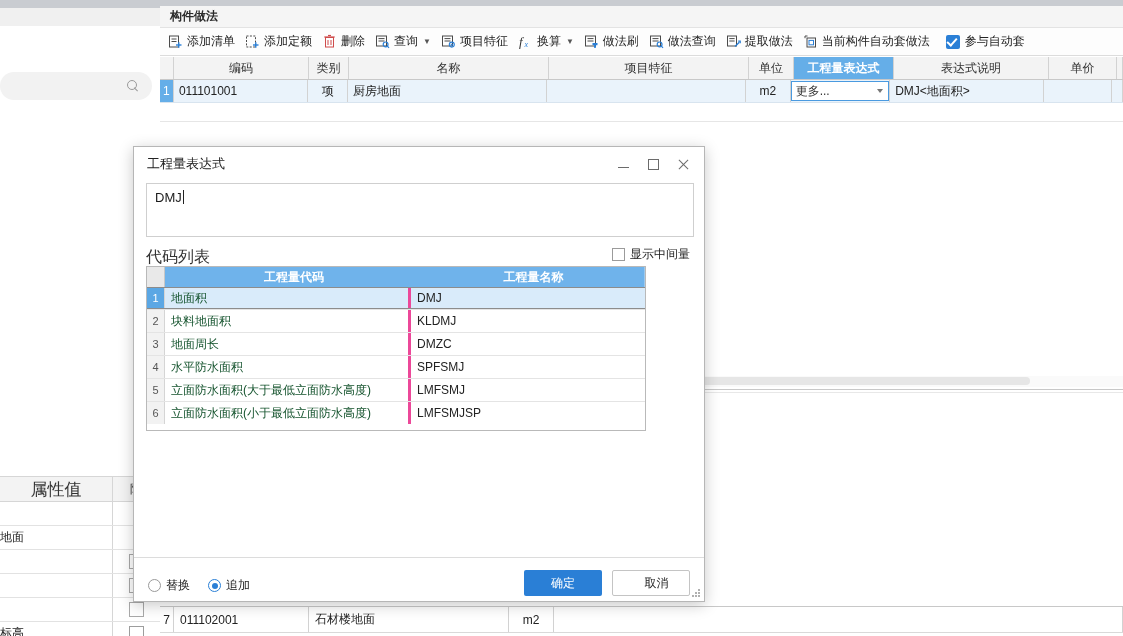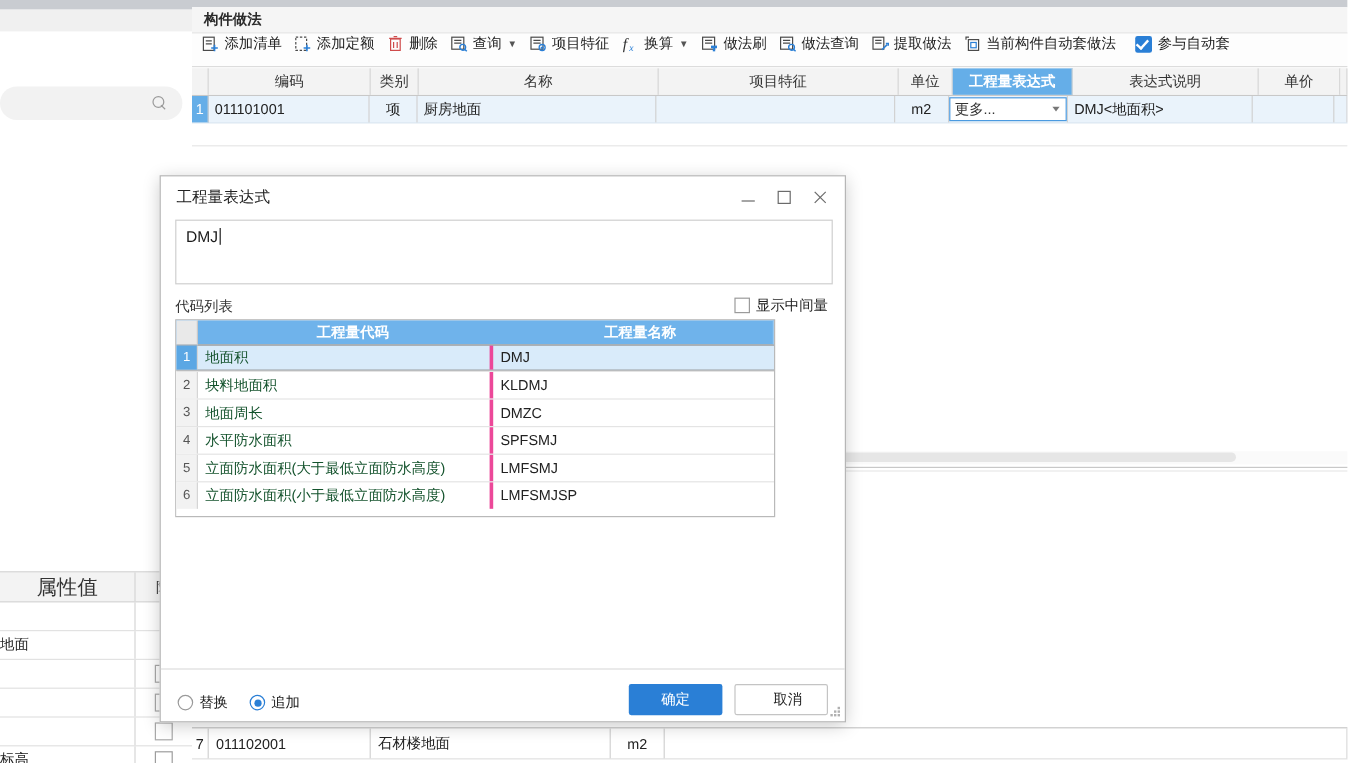--- a/index.html
+++ b/index.html
@@ -66,21 +66,21 @@
   .main-topstrip { position:absolute; left:0; top:0; width:963px; height:6px; background:#c9ccd1; }
   .panel-title {
     position:absolute; left:0; top:6px; width:963px; height:22px;
     background:#f5f5f5; border-bottom:1px solid #e3e3e3;
     display:flex; align-items:center; padding-left:10px; box-sizing:border-box;
     font-size:12px; font-weight:bold; color:#2b2b2b;
   }
   .toolbar {
     position:absolute; left:0; top:28px; width:963px; height:28px;
     background:#fdfdfd; border-bottom:1px solid #dcdcdc;
-    display:flex; align-items:flex-start; padding-left:8px; box-sizing:border-box;
+    display:flex; align-items:center; padding-left:8px; box-sizing:border-box;
   }
   .tb-item { display:flex; align-items:center; margin-right:10px; cursor:default; white-space:nowrap; }
   .tb-item .lbl { font-size:12px; color:#222; margin-left:4px; }
   .tb-caret { margin-left:5px; font-size:8px; color:#555; }
   .tb-icon { width:15px; height:15px; position:relative; display:inline-block; }
   .tb-icon svg { display:block; }
 
   .tb-check { display:flex; align-items:center; margin-left:6px; }
   .tb-check .cbx {
     width:14px; height:14px; background:#2a7fd6; border-radius:2px;
@@ -169,21 +169,21 @@
     position:absolute; left:12px; top:36px; width:548px; height:54px;
     border:1px solid #cfcfcf; background:#fff; box-sizing:border-box;
     padding:6px 8px; font-size:13px; color:#1a1a1a;
   }
   .caret {
     display:inline-block; width:1px; height:14px; background:#222;
     vertical-align:-2px; margin-left:1px;
   }
 
   .list-label {
-    position:absolute; left:12px; top:100px; font-size:12px; color:#333;
+    position:absolute; left:12px; top:100px; font-size:16px; color:#333;
   }
   .mid-check {
     position:absolute; right:14px; top:99px; display:flex; align-items:center;
   }
   .mid-check .cbx2 {
     width:13px; height:13px; border:1px solid #9b9b9b; background:#fff; box-sizing:border-box;
   }
   .mid-check .lbl2 { font-size:12px; margin-left:5px; color:#222; }
 
   .code-table {

